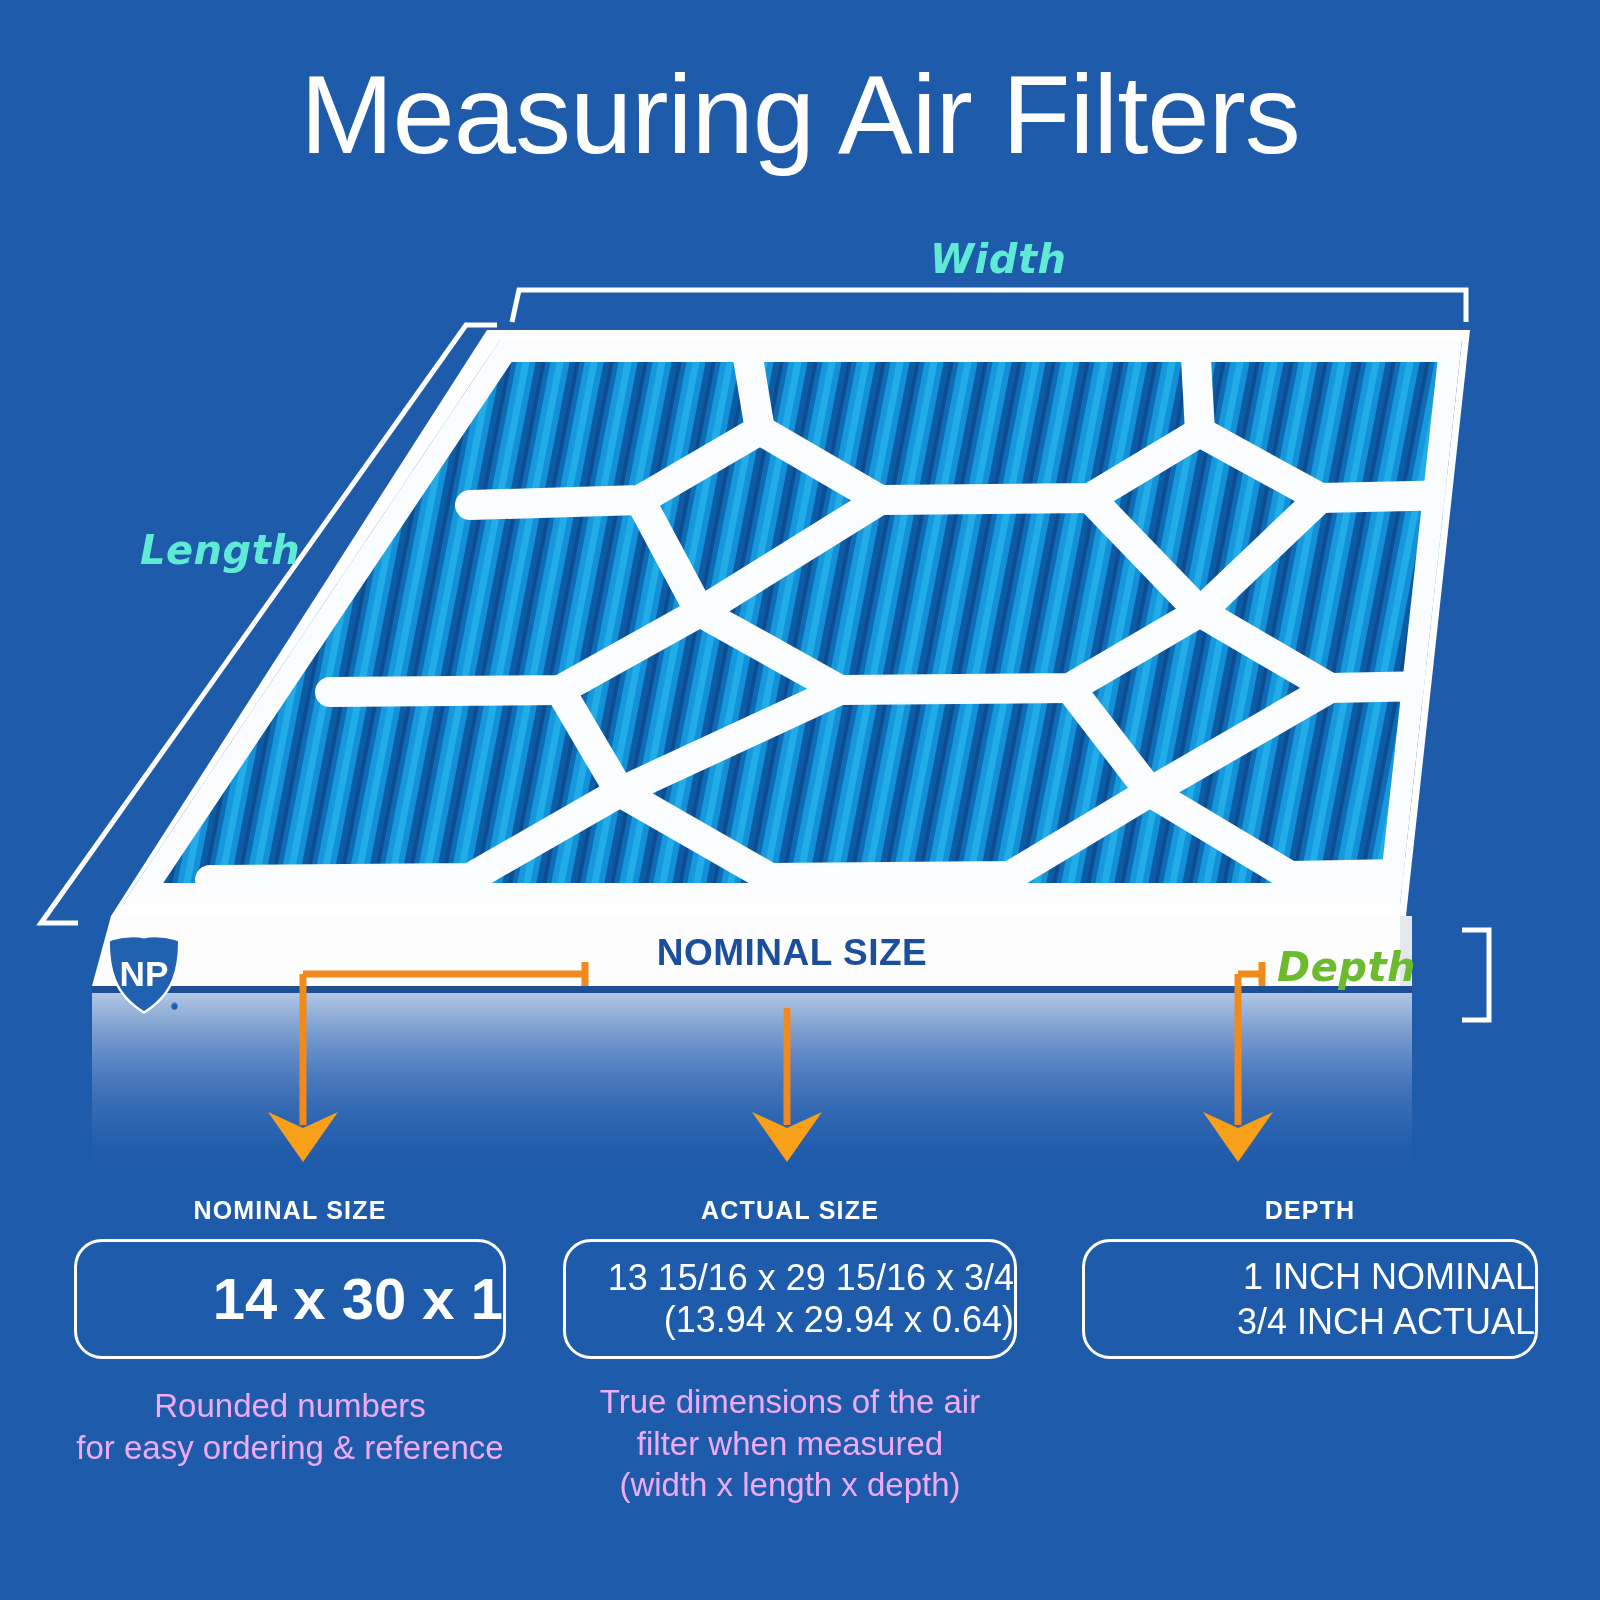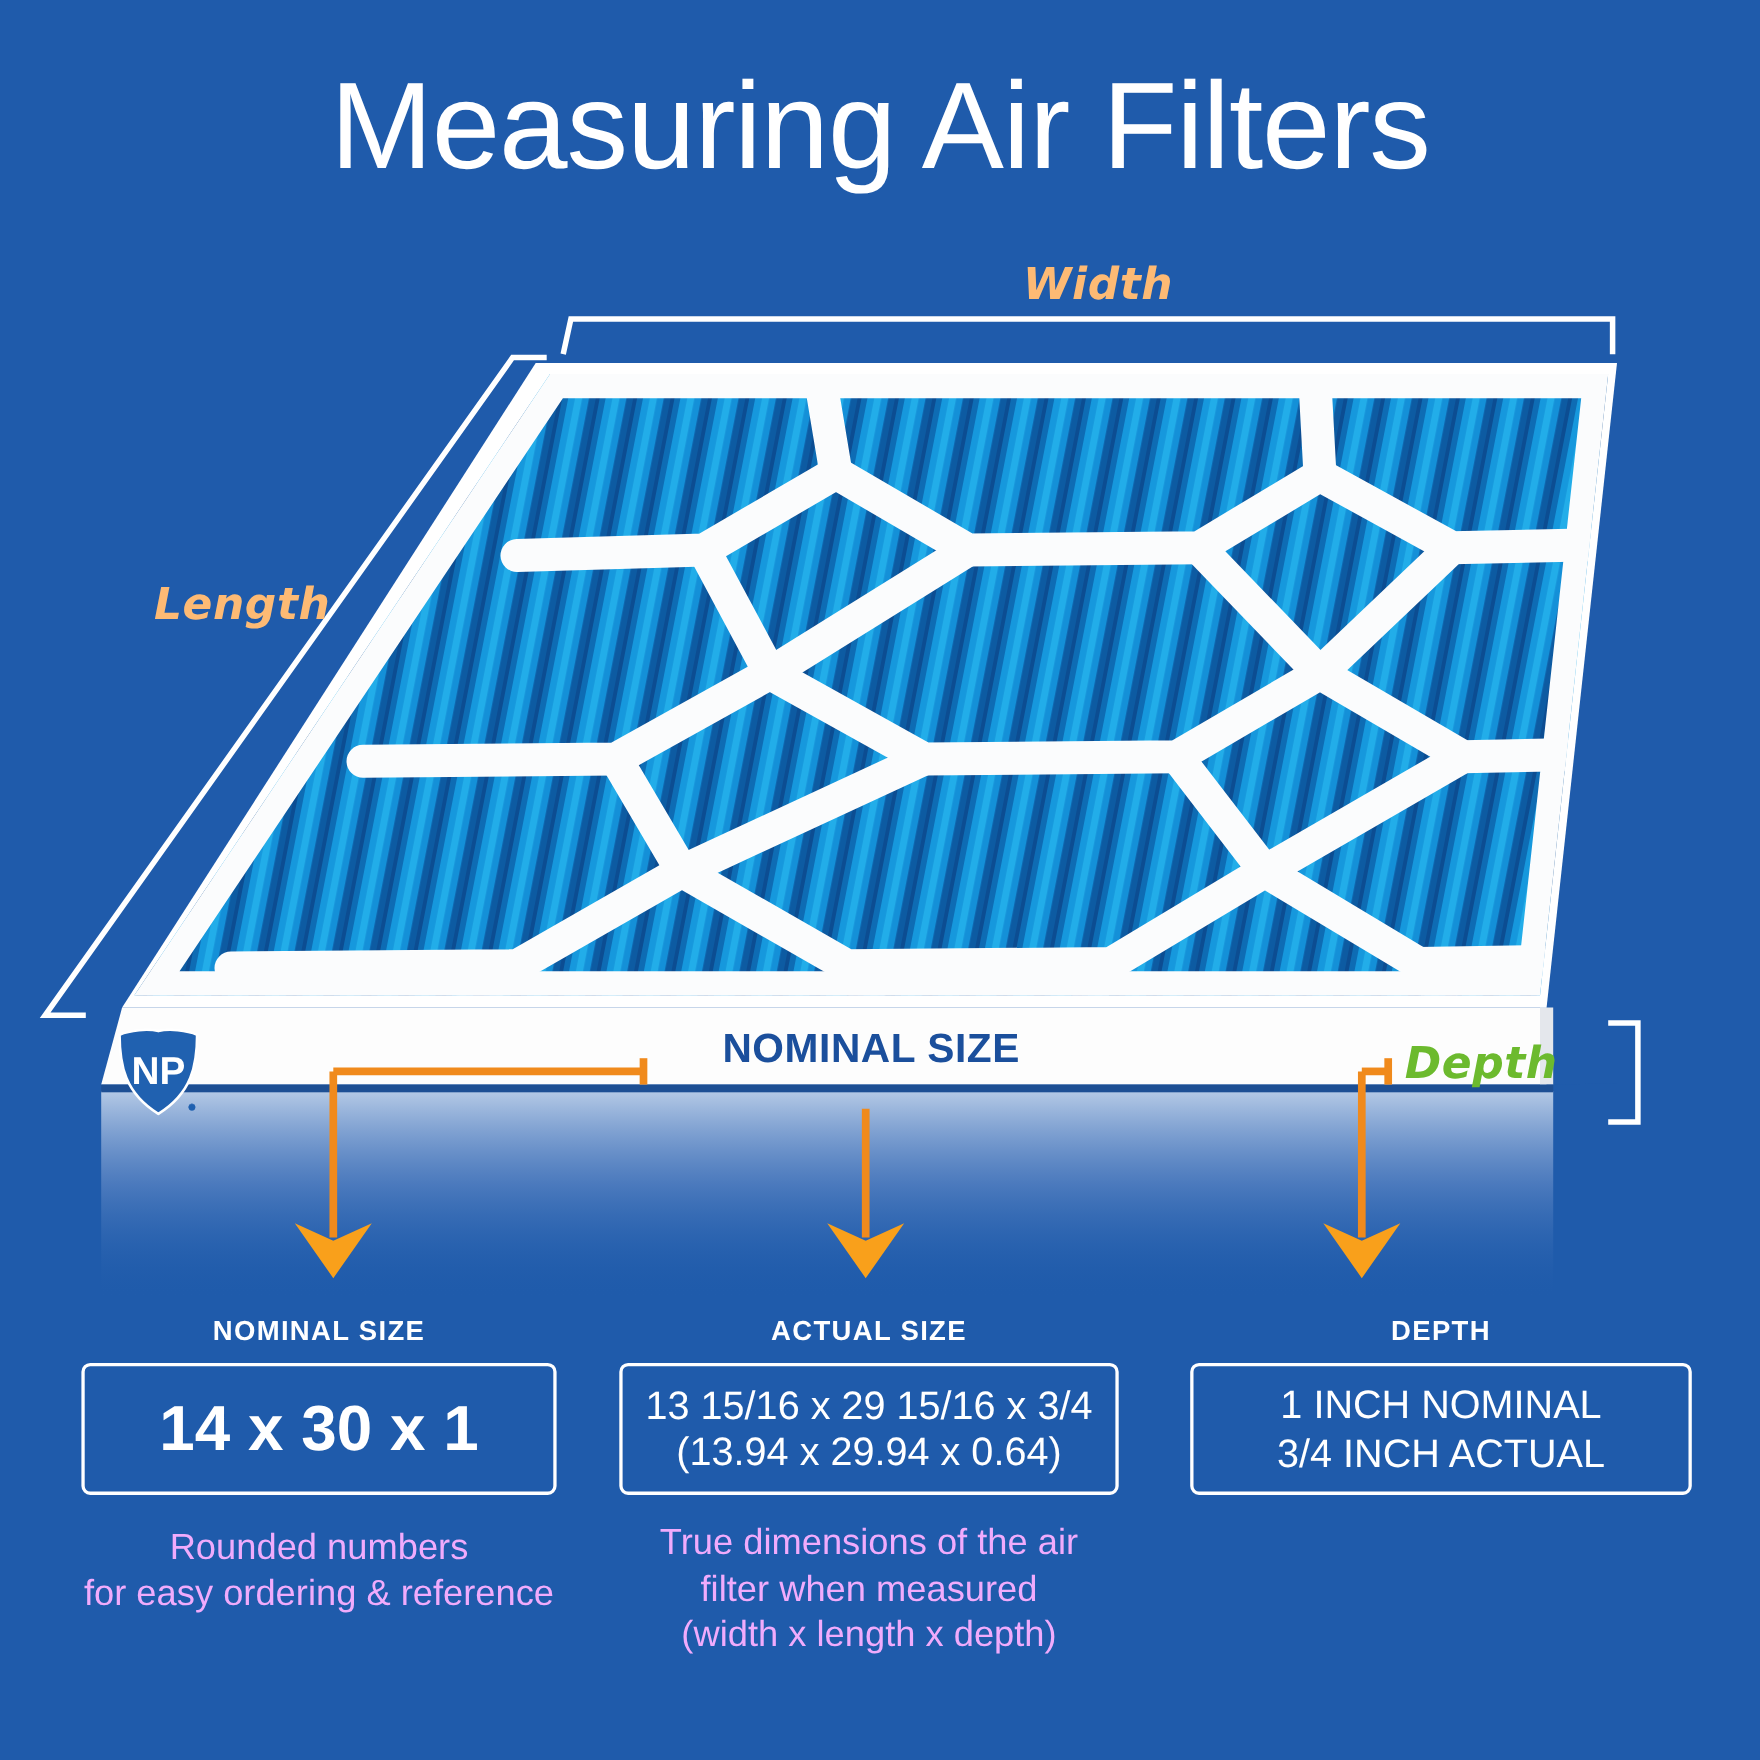--- a/index.html
+++ b/index.html
@@ -22,21 +22,21 @@
     letter-spacing:-1px;
     line-height:1.05;
   }
 
   
   #filter-art{position:absolute;left:0;top:0;width:1600px;height:1180px;}
 
   
   .dim-word{
     position:absolute;
-    color:#fdba74;
+    color:#5eead4;
     font-weight:bold;
     font-style:italic;
     font-family:"DejaVu Sans",sans-serif;
     letter-spacing:0.5px;
   }
   #word-width{left:930px;top:236px;font-size:40px;}
   #word-length{left:140px;top:527px;font-size:40px;}
   #word-depth{left:1277px;top:944px;font-size:40px;color:#6cba2e;}
 
   
@@ -52,22 +52,22 @@
   .card{flex:0 0 auto;text-align:center;color:#fff;}
   .card.c1{width:500px;margin-left:40px;}
   .card.c2{width:470px;margin-left:15px;}
   .card.c3{width:500px;margin-left:35px;}
 
   .card-title{
     font-size:25px;font-weight:bold;letter-spacing:1.2px;
     margin-bottom:14px;
   }
   .card-box{
-    border:3px solid #ffffff;border-radius:8px;
-    display:flex;align-items:center;justify-content:center;
+    border:3px solid #ffffff;border-radius:28px;
+    display:flex;align-items:flex-end;justify-content:center;
     flex-direction:column;
     box-sizing:border-box;
   }
   .c1 .card-box{height:120px;margin:0 34px;}
   .c2 .card-box{height:120px;margin:0 8px;}
   .c3 .card-box{height:120px;margin:0 22px;}
 
   .val-xl{font-size:58px;font-weight:bold;letter-spacing:0px;line-height:1;}
   .val-m{font-size:36px;font-weight:400;line-height:1.18;}
   .val-m2{font-size:36px;font-weight:400;line-height:1.25;}

